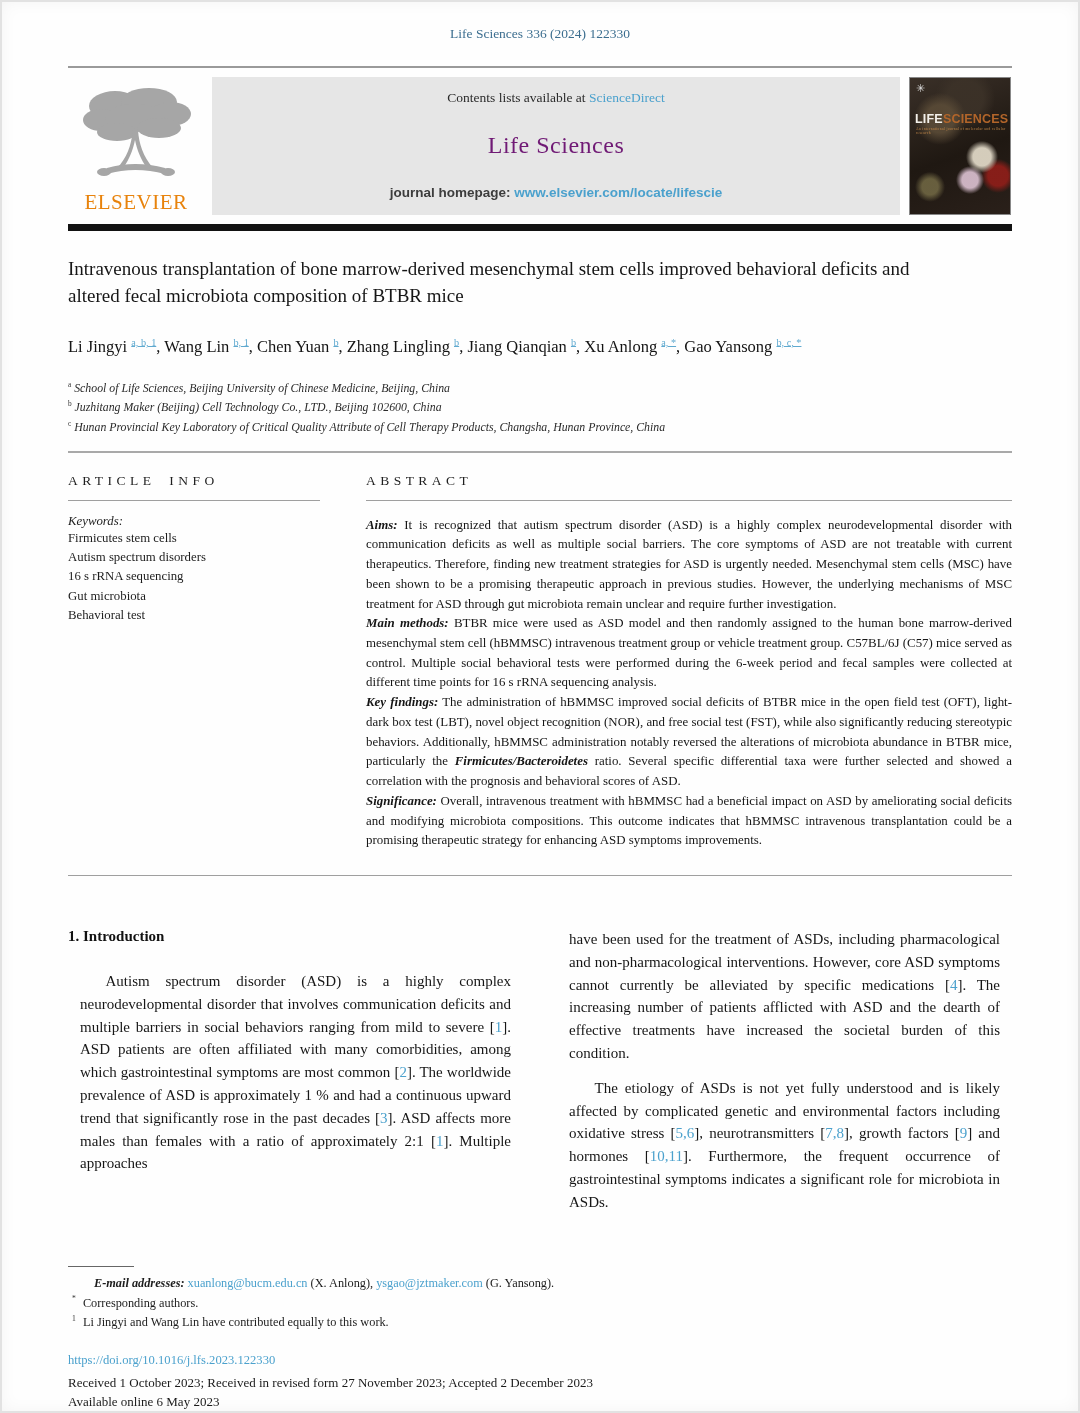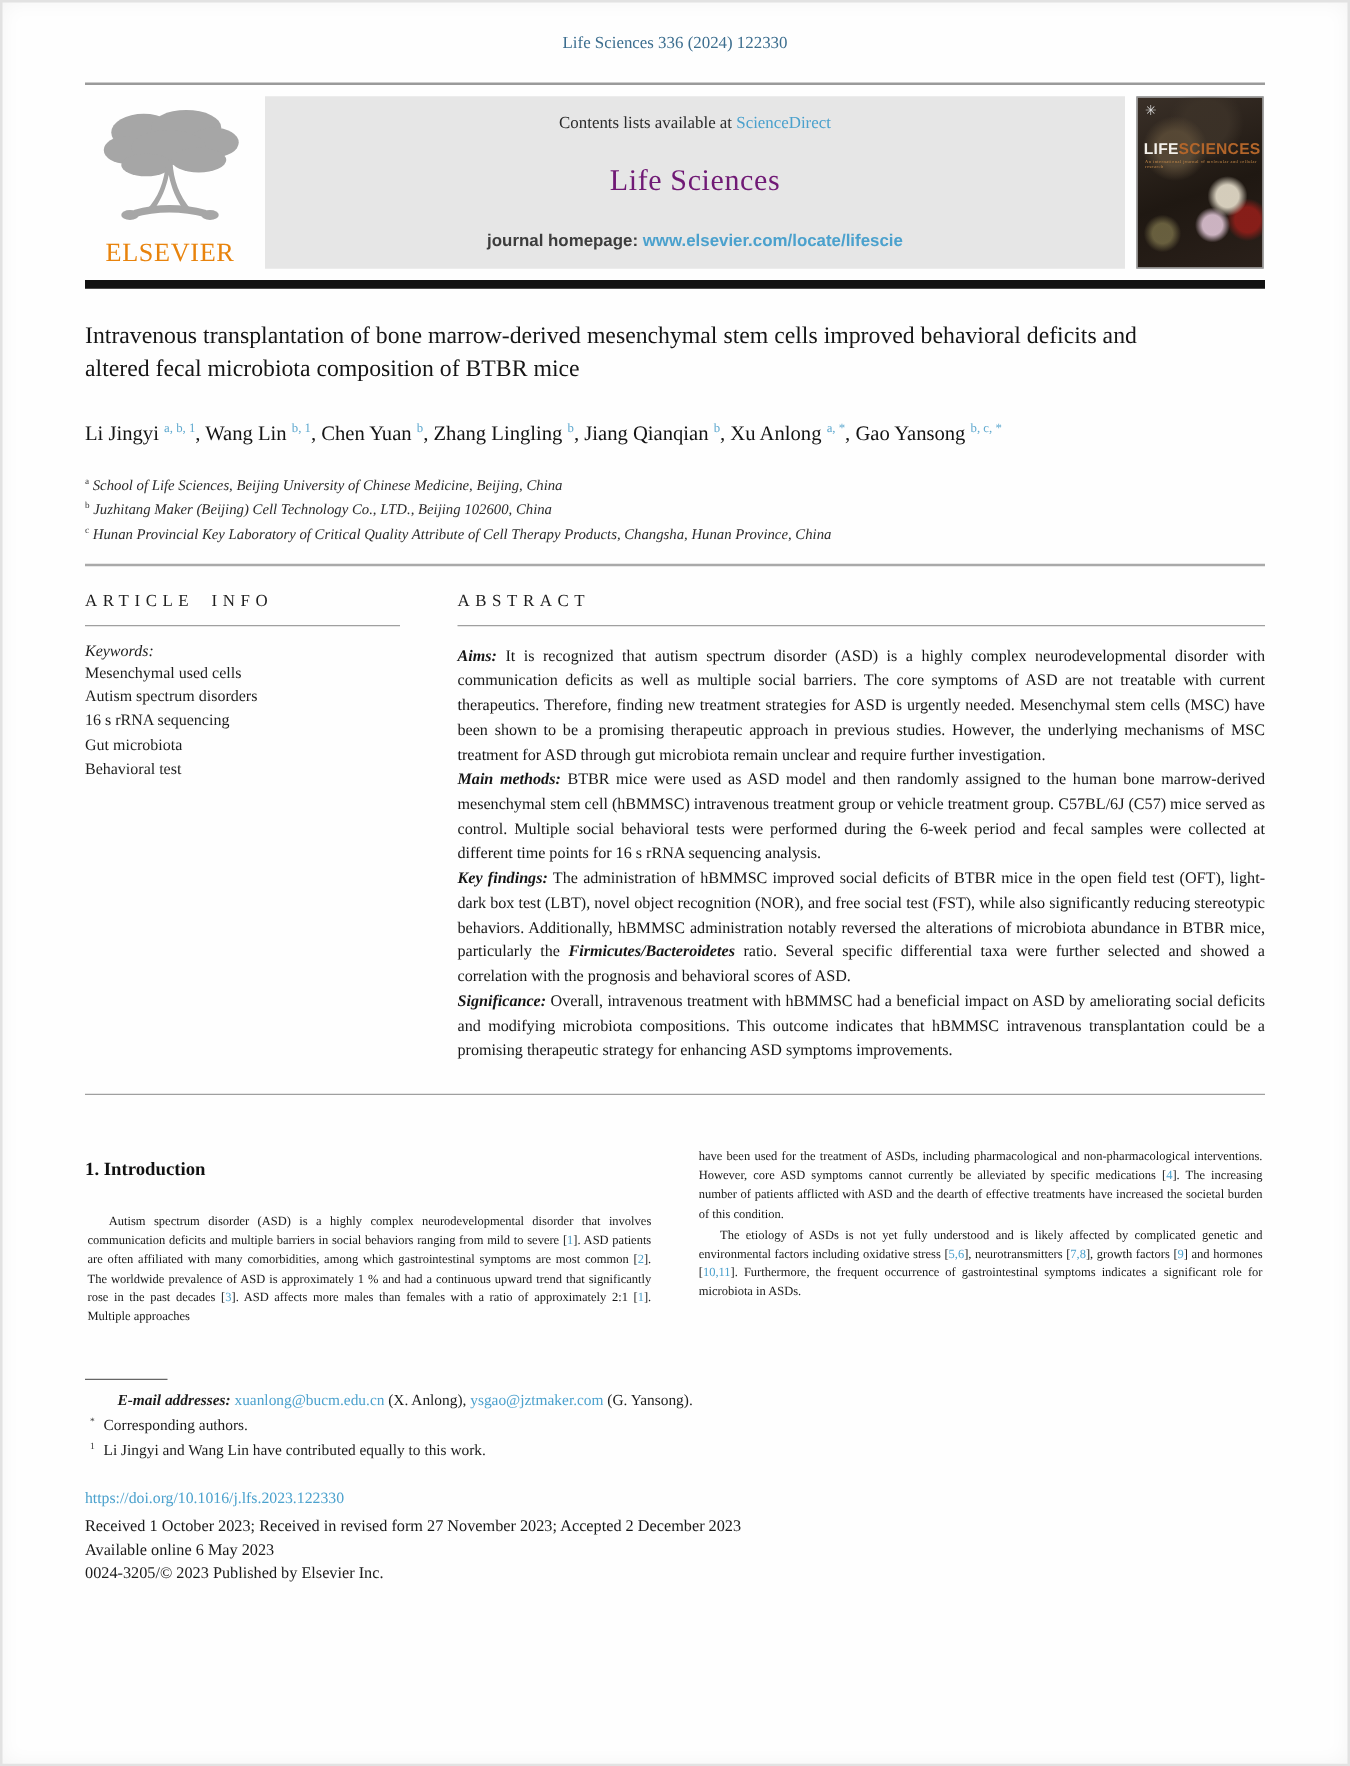--- a/index.html
+++ b/index.html
@@ -42,42 +42,42 @@
     font-weight:bold;font-size:12.5px;letter-spacing:.2px;white-space:nowrap;}
   .cover-title .w1{color:#f3f0ea;}
   .cover-title .w2{color:#b2652a;}
   .cover-sub{position:absolute;top:49px;left:6px;font-size:3.5px;color:#c98c4a;letter-spacing:.4px;}
   .cover-glyph{position:absolute;top:4px;left:6px;color:#ddd;font-size:11px;}
   .black-bar{margin-top:9px;height:7px;background:#121212;}
 
   
   .article-title{margin-top:24px;width:860px;font-size:19px;line-height:1.44;color:#161616;}
   .authors{margin-top:24px;width:900px;font-size:16.5px;line-height:1.55;color:#141414;}
-  .authors sup{color:#5fa9cf;}
+  .authors sup{color:#5fa9cf;text-decoration:underline;}
   .affiliations{margin-top:20px;font-size:11.8px;font-style:italic;color:#2a2a2a;line-height:1.62;}
   .affiliations sup{font-style:normal;color:#333;}
 
   
   .rule-2{margin-top:14px;border-top:2px solid #a9a9a9;}
   .info-abstract{display:flex;gap:46px;padding-top:20px;}
   .info-col{width:252px;flex:none;}
   .abs-col{flex:1;}
   .sec-head{font-size:13.5px;letter-spacing:.33em;word-spacing:.45em;color:#1f1f1f;}
   .sec-head-rule{border-top:1.5px solid #9f9f9f;margin-top:11px;margin-bottom:13px;}
   .abs-col .sec-head-rule{margin-bottom:15px;}
   .kw-label{font-size:12.8px;font-style:italic;}
   .kw-item{font-size:12.8px;line-height:1.52;}
   .abs-col p{margin:0;font-size:12.9px;line-height:1.53;text-align:justify;color:#161616;}
   .rule-bottom{margin-top:24px;border-top:1.5px solid #9f9f9f;}
 
   
   .intro{display:flex;gap:34px;margin-top:40px;}
   .intro .col{flex:1;}
   .intro-heading{font-size:15px;font-weight:bold;color:#111;margin-top:12px;}
-  .intro p{margin:2px;font-size:10px;line-height:1.52;text-align:justify;color:#161616;}
+  .intro p{margin:12px;font-size:15px;line-height:1.52;text-align:justify;color:#161616;}
   .intro .col-left p{margin-top:25px;text-indent:1.7em;}
   .intro .col-right p.indent{text-indent:1.7em;}
 
   
   .footnote-rule{margin-top:40px;width:66px;border-top:1.5px solid #666;}
   .footnotes{margin-top:7px;font-size:12.3px;line-height:1.62;color:#1c1c1c;}
   .footnotes .fn{padding-left:14px;}
   .footnotes sup{color:#333;margin-left:-10px;padding-right:4px;}
   .footnotes .fn-email{padding-left:26px;}
   .doi-line{margin-top:20px;font-size:12.6px;}
@@ -140,21 +140,21 @@
     <div><sup>c</sup><span> Hunan Provincial Key Laboratory of Critical Quality Attribute of Cell Therapy Products, Changsha, Hunan Province, China</span></div>
   </div>
 
   <div class="rule-2"></div>
 
   <div class="info-abstract">
     <div class="info-col">
       <div class="sec-head">ARTICLE INFO</div>
       <div class="sec-head-rule"></div>
       <div class="kw-label">Keywords:</div>
-      <div class="kw-item">Mesenchymal used cells</div>
+      <div class="kw-item">Firmicutes stem cells</div>
       <div class="kw-item">Autism spectrum disorders</div>
       <div class="kw-item">16 s rRNA sequencing</div>
       <div class="kw-item">Gut microbiota</div>
       <div class="kw-item">Behavioral test</div>
     </div>
     <div class="abs-col">
       <div class="sec-head">ABSTRACT</div>
       <div class="sec-head-rule"></div>
       <p><em>Aims:</em> It is recognized that autism spectrum disorder (ASD) is a highly complex neurodevelopmental disorder with communication deficits as well as multiple social barriers. The core symptoms of ASD are not treatable with current therapeutics. Therefore, finding new treatment strategies for ASD is urgently needed. Mesenchymal stem cells (MSC) have been shown to be a promising therapeutic approach in previous studies. However, the underlying mechanisms of MSC treatment for ASD through gut microbiota remain unclear and require further investigation.</p>
       <p><em>Main methods:</em> BTBR mice were used as ASD model and then randomly assigned to the human bone marrow-derived mesenchymal stem cell (hBMMSC) intravenous treatment group or vehicle treatment group. C57BL/6J (C57) mice served as control. Multiple social behavioral tests were performed during the 6-week period and fecal samples were collected at different time points for 16 s rRNA sequencing analysis.</p>

